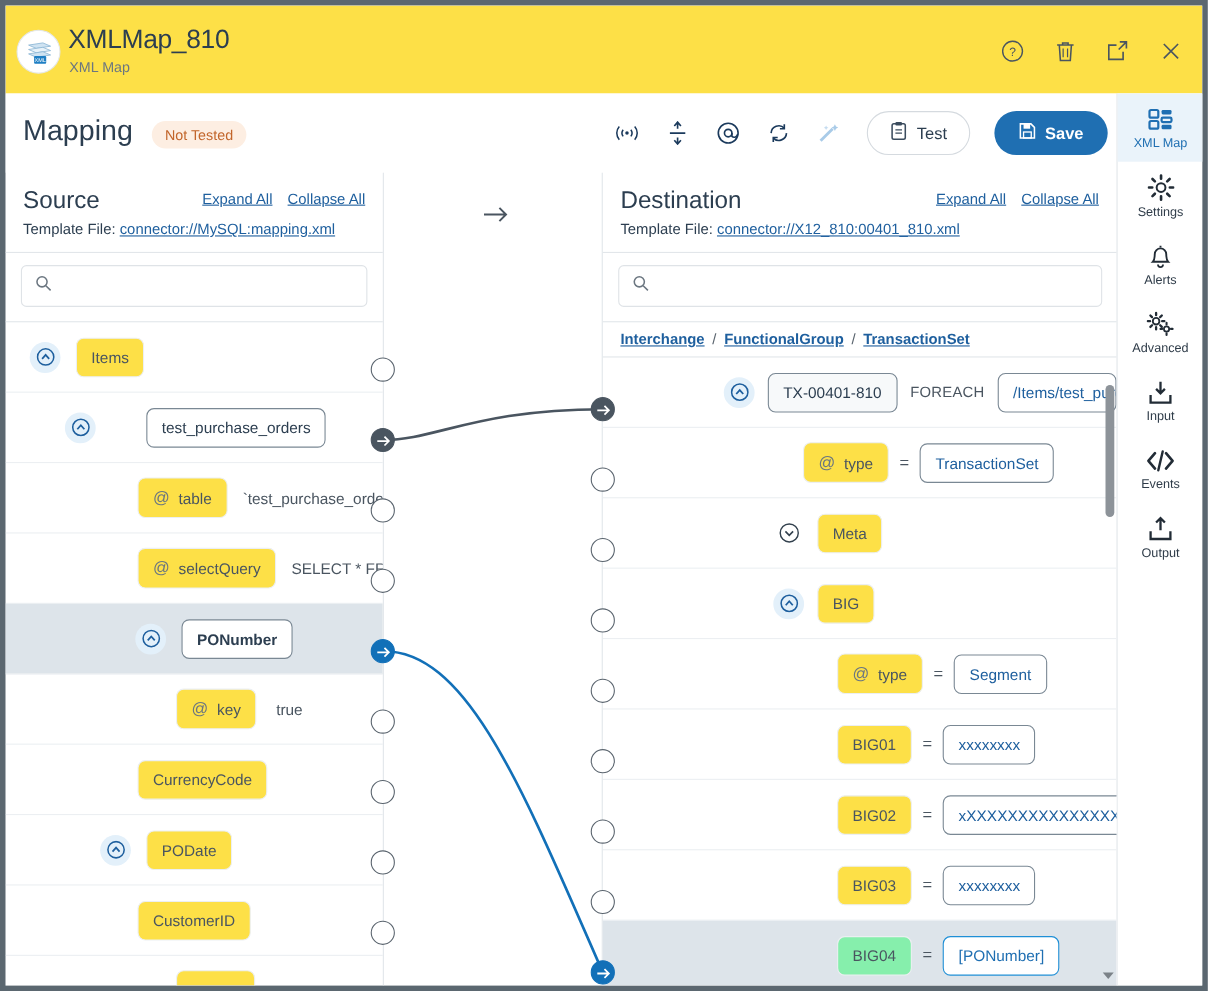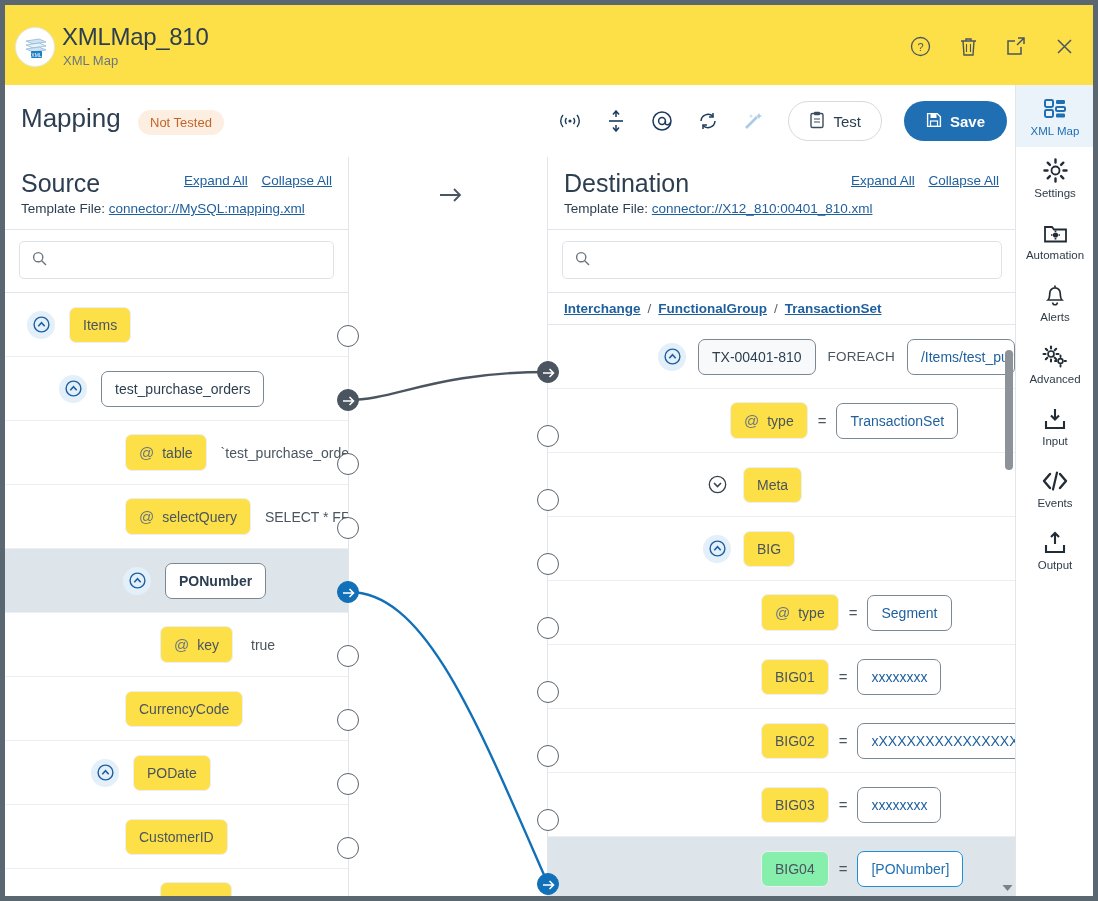--- a/index.html
+++ b/index.html
@@ -74,21 +74,21 @@
   .rail-ic { color:#222c36; height:26px; display:flex; align-items:center; }
 
   
   .panes { position:absolute; left:0; top:152px; width:1010px; height:739px; }
   .pane-src { position:absolute; left:0; top:0; width:343px; height:739px; }
   .pane-mid { position:absolute; left:343px; top:0; width:200px; height:739px;
               border-left:1px solid #e2e6ea; border-right:1px solid #e2e6ea; }
   .pane-dst { position:absolute; left:543px; top:0; width:467px; height:739px; }
 
   .pane-head { position:relative; height:73px; border-bottom:1px solid #e2e6ea; }
-  .pane-title { position:absolute; left:16px; top:12px; font-size:25px; color:#2c3e50; }
+  .pane-title { position:absolute; left:16px; top:12px; font-size:22px; color:#2c3e50; }
   .pane-links { position:absolute; right:16px; top:16px; font-size:13.5px; }
   .pane-links a { color:#1e5f9e; text-decoration:underline; margin-left:10px; cursor:pointer;}
   .tmpl { position:absolute; left:16px; top:44px; font-size:13.5px; color:#2c3e50; }
   .tmpl a { color:#1e5f9e; text-decoration:underline; cursor:pointer; }
 
   .search-wrap { position:relative; height:63px; border-bottom:1px solid #e2e6ea; }
   .search-box {
     position:absolute; left:14px; top:11px; height:38px; border:1px solid #dfe3e7;
     border-radius:5px; background:#fff; display:flex; align-items:center; padding-left:12px;
   }
@@ -265,30 +265,20 @@
       <span class="rail-ic">
         <svg width="25" height="25" viewBox="0 0 25 25">
             <circle cx="12.5" cy="12.5" r="4" fill="none" stroke="currentColor" stroke-width="1.8"></circle>
             <path d="M12.5 1.5 v3 M12.5 20.5 v3 M1.5 12.5 h3 M20.5 12.5 h3 M4.7 4.7 l2.2 2.2 M18.1 18.1 l2.2 2.2 M20.3 4.7 l-2.2 2.2 M6.9 18.1 l-2.2 2.2" stroke="currentColor" stroke-width="2.4" stroke-linecap="round"></path>
           </svg>
       </span>
       <span>Settings</span>
     </div>
     <div class="rail-item">
       <span class="rail-ic">
-        <svg width="25" height="22" viewBox="0 0 25 22">
-            <path d="M2 5 h7 l2 2.5 h12 v12 H2 z" fill="none" stroke="currentColor" stroke-width="1.8"></path>
-            <circle cx="12.5" cy="13" r="2.6" fill="currentColor"></circle>
-            <path d="M12.5 8.5 v1.5 M12.5 16 v1.5 M8 13 h1.5 M15.5 13 h1.5" stroke="currentColor" stroke-width="1.7"></path>
-          </svg>
-      </span>
-      <span>Automation</span>
-    </div>
-    <div class="rail-item">
-      <span class="rail-ic">
         <svg width="22" height="24" viewBox="0 0 22 24">
             <path d="M4 17 c2 -2 1.5 -4 1.8 -7 a5.2 5.2 0 0 1 10.4 0 c.3 3 -.2 5 1.8 7 z" fill="none" stroke="currentColor" stroke-width="1.7"></path>
             <path d="M11 2.5 v1.6" stroke="currentColor" stroke-width="1.7"></path>
             <path d="M8.7 19.5 a2.3 2.3 0 0 0 4.6 0" fill="none" stroke="currentColor" stroke-width="1.6"></path>
           </svg>
       </span>
       <span>Alerts</span>
     </div>
     <div class="rail-item">
       <span class="rail-ic">
@@ -362,21 +352,21 @@
         <div class="row" style="padding-left:22px;">
           <div class="chev">
             <svg width="17" height="17" viewBox="0 0 17 17">
                 <circle cx="8.5" cy="8.5" r="7.4" fill="none" stroke="#1e5f9e" stroke-width="1.4"></circle>
                 <path d="M5.3 10.2 L8.5 6.6 11.7 10.2" fill="none" stroke="#1e5f9e" stroke-width="1.6"></path>
               </svg>
           </div>
           <div class="chip" style="margin-left:14px;">Items</div>
         </div>
 
-        <div class="row" style="padding-left:54px;">
+        <div class="row" style="padding-left:54px;gap:32px;">
           <div class="chev">
             <svg width="17" height="17" viewBox="0 0 17 17">
                 <circle cx="8.5" cy="8.5" r="7.4" fill="none" stroke="#1e5f9e" stroke-width="1.4"></circle>
                 <path d="M5.3 10.2 L8.5 6.6 11.7 10.2" fill="none" stroke="#1e5f9e" stroke-width="1.6"></path>
               </svg>
           </div>
           <div class="chip outline" style="margin-left:14px;">test_purchase_orders</div>
         </div>
 
         <div class="row" style="padding-left:120px;">

